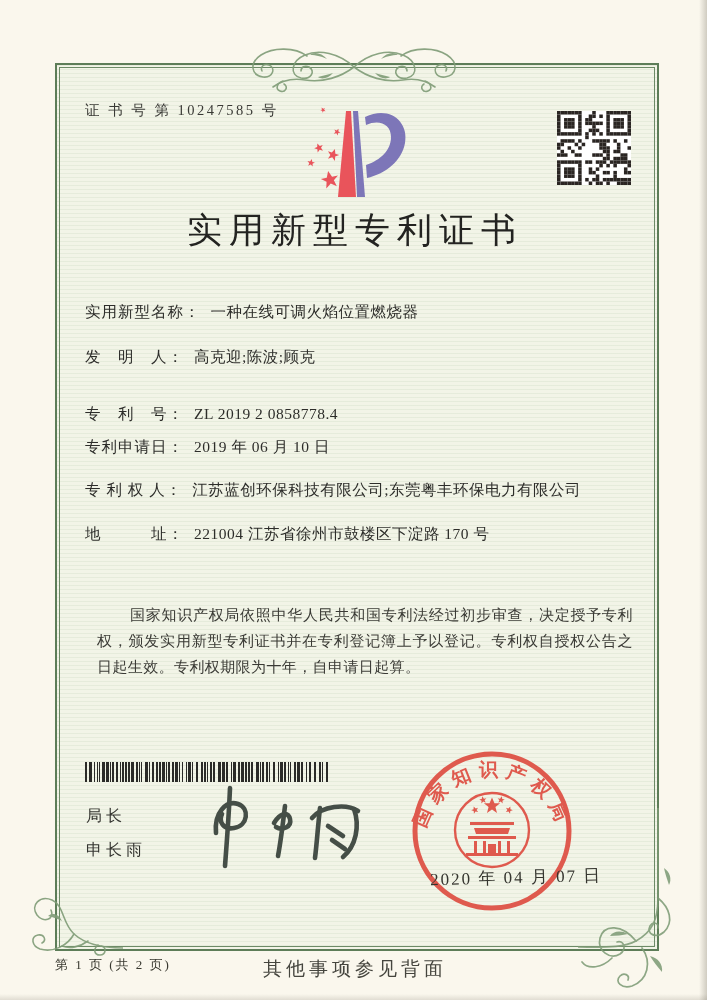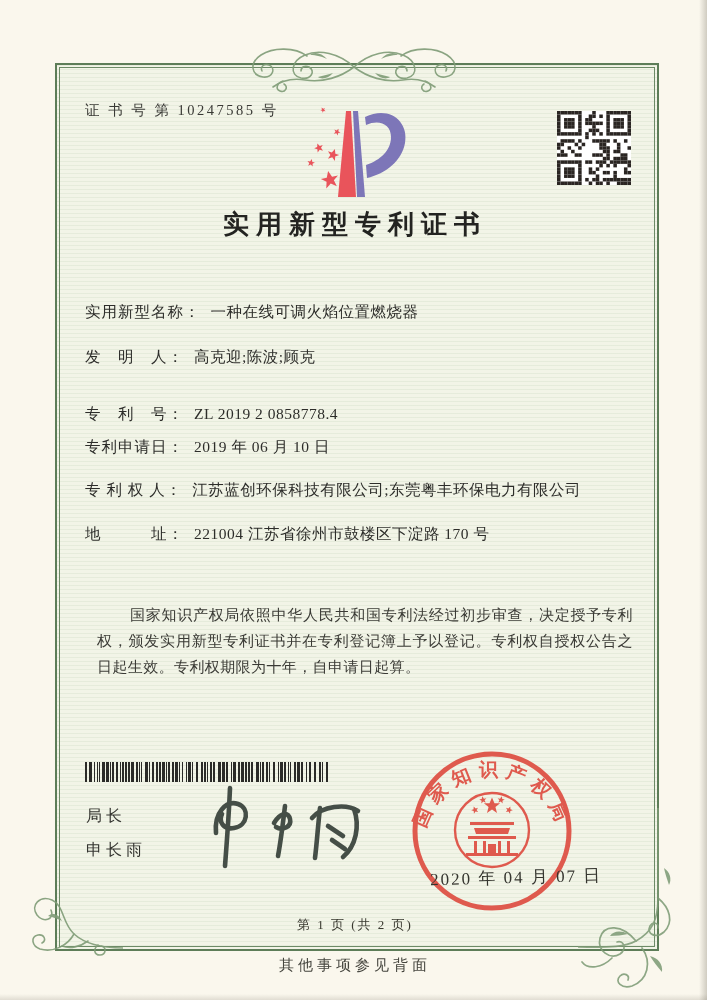--- a/index.html
+++ b/index.html
@@ -16,45 +16,45 @@
   .frame-outer{position:absolute;left:55px;top:63px;width:600px;height:884px;
        border:2px solid #5d7d58;background:#f2f4e7;
        background-image:repeating-linear-gradient(180deg,
          rgba(120,160,115,.10) 0 1px, transparent 1px 4px);}
   .frame-inner{position:absolute;inset:2px;border:1px solid #6c8a66;}
   .orn{position:absolute;pointer-events:none;}
   
   .cert-number{position:absolute;left:77px;top:101px;font-size:14.5px;
        letter-spacing:2.5px;color:#3a3a36;margin-left:8px;}
   .doc-title{position:absolute;left:55px;top:207px;width:600px;text-align:center;
-       font-size:26px;font-weight:700;letter-spacing:7px;color:#232321;}
+       font-size:35px;font-weight:400;letter-spacing:7px;color:#232321;}
   
   .field-row{position:absolute;left:85px;width:560px;font-size:15.5px;color:#2d2d2a;}
   .flabel{letter-spacing:1px;}
   .fvalue{margin-left:10px;letter-spacing:.5px;}
   .grant-right{position:absolute;left:271px;top:0;}
   
   .paragraphs{position:absolute;left:85px;top:590px;width:560px;
        font-size:15px;line-height:26px;color:#3a3a35;text-align:justify;
        letter-spacing:.4px;}
   .paragraphs p{margin:12px;text-indent:2.2em;}
   
   .barcode{position:absolute;left:85px;top:762px;}
   .officer-title{position:absolute;left:86px;top:806px;font-size:16px;
        letter-spacing:4px;color:#33332f;}
   .officer-name{position:absolute;left:86px;top:840px;font-size:16px;
        letter-spacing:4px;color:#33332f;}
   .signature{position:absolute;left:196px;top:778px;}
   .seal{position:absolute;left:408px;top:748px;z-index:3;}
   .seal-date{position:absolute;left:430px;top:866px;z-index:4;font-size:17px;
        color:#35352f;letter-spacing:2px;transform:rotate(-1.5deg);}
-  .page-number{position:absolute;left:55px;top:916px;width:600px;text-align:center;
+  .page-number{position:absolute;left:55px;top:956px;width:600px;
        font-size:13px;letter-spacing:2px;color:#38382f;}
   .back-note{position:absolute;left:55px;top:956px;width:600px;text-align:center;
-       font-size:15px;letter-spacing:4px;color:#45453e;}
+       font-size:19px;letter-spacing:4px;color:#45453e;}
   .qr{position:absolute;left:557px;top:111px;}
   .logo{position:absolute;left:286px;top:97px;}
 </style>
 </head>
 <body>
 
 <div class="page">
 
   <div class="frame-outer">
     <div class="frame-inner"></div>

